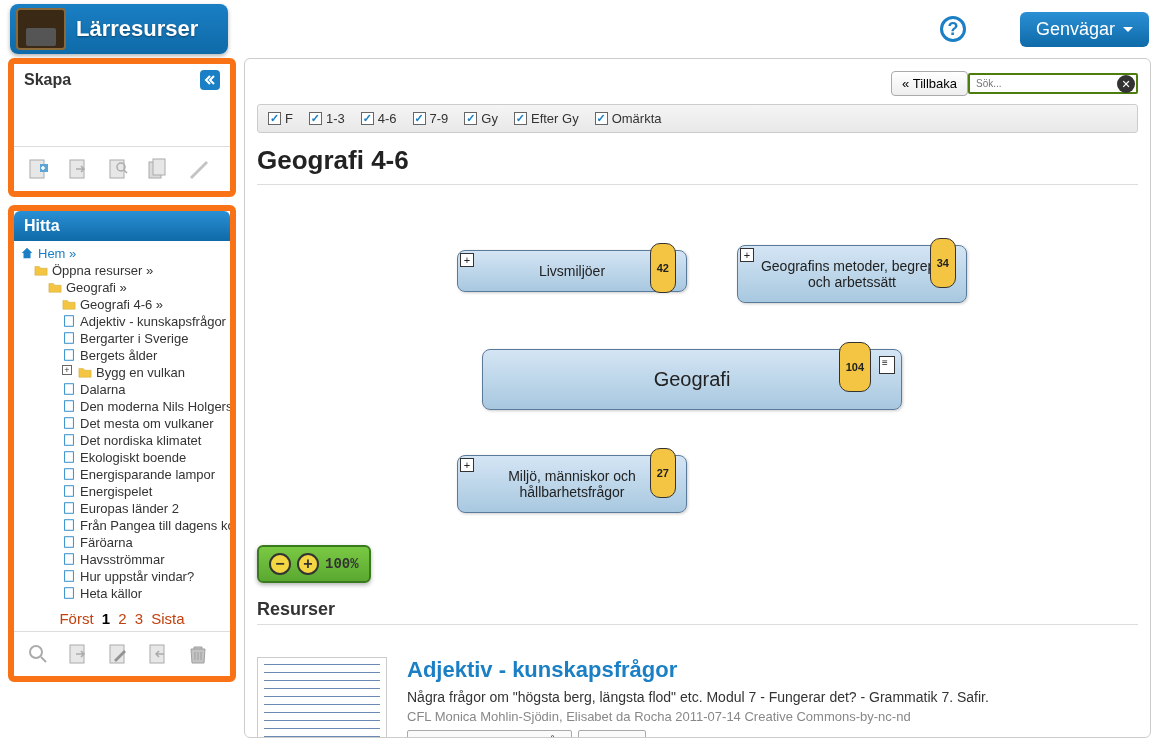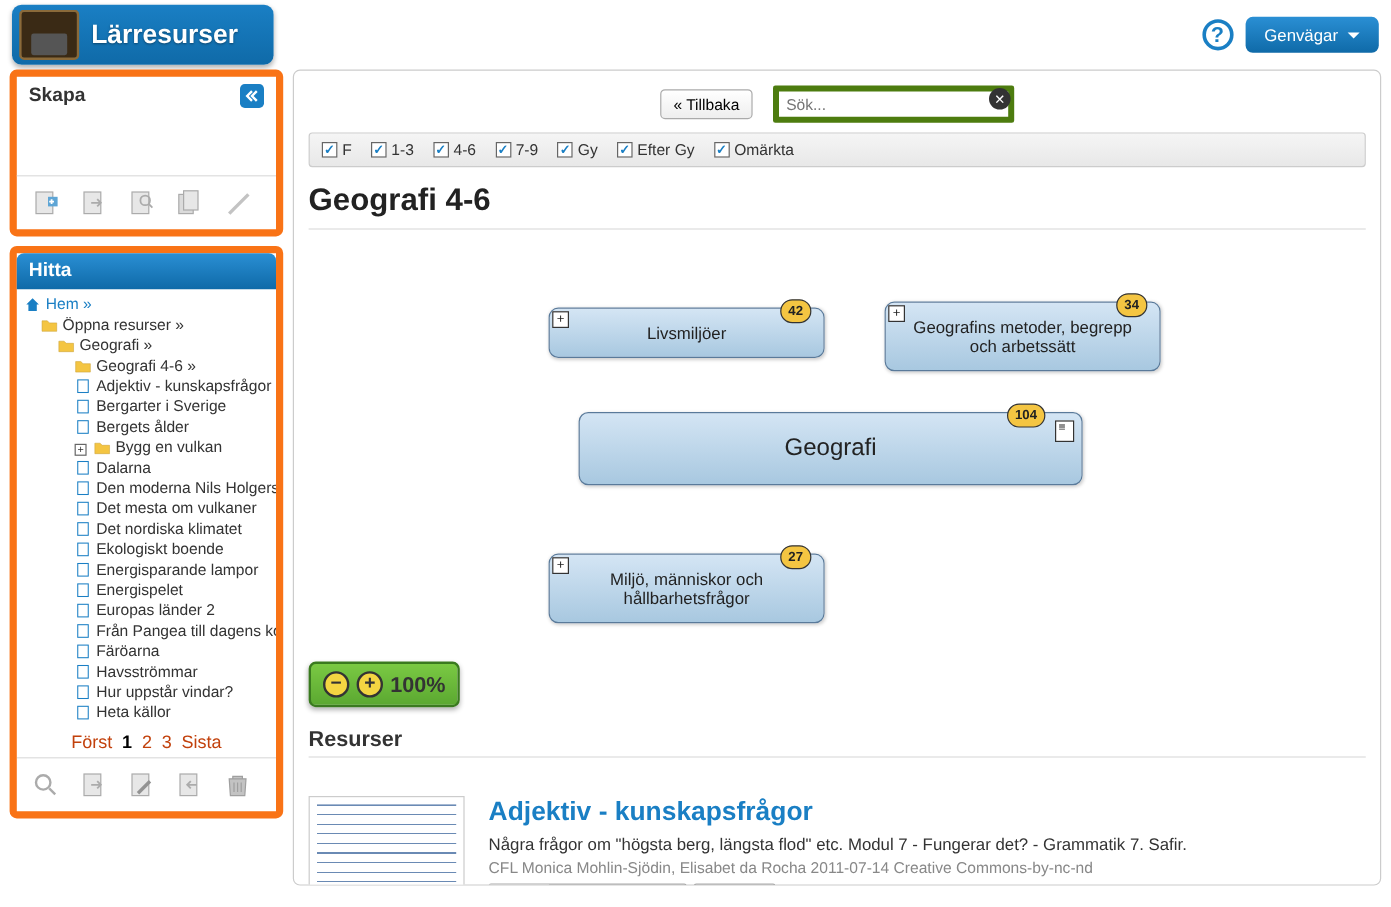--- a/index.html
+++ b/index.html
@@ -5,82 +5,82 @@
 * { box-sizing: border-box; margin: 0; padding: 0; }
 body { font-family: "Segoe UI", Tahoma, sans-serif; font-size: 13px; background: #fff; color: #333; }
 
 .topbar { display: flex; align-items: center; justify-content: space-between; padding: 4px 10px; }
 .brand { display: flex; align-items: center; gap: 10px; background: linear-gradient(#1a7fc4, #0f6aa8); border-radius: 8px; padding: 4px 30px 4px 6px; box-shadow: 0 2px 4px rgba(0,0,0,0.3); }
 .brand-icon { width: 50px; height: 42px; background: #3a2a15; border-radius: 4px; border: 2px solid #8a6a3a; position: relative; }
 .brand-icon::after { content: ""; position: absolute; bottom: 2px; left: 8px; width: 30px; height: 18px; background: #555; border-radius: 2px; }
 .brand-title { color: #fff; font-size: 22px; font-weight: bold; text-shadow: 0 1px 2px rgba(0,0,0,0.4); }
 .top-right { display: flex; align-items: center; gap: 10px; }
 .help-icon { width: 26px; height: 26px; border: 3px solid #1a7fc4; border-radius: 50%; color: #1a7fc4; font-weight: bold; font-size: 18px; display: flex; align-items: center; justify-content: center; cursor: pointer; }
-.genvagar { background: linear-gradient(#2a8fd4, #0f6aa8); color: #fff; border: none; border-radius: 6px; padding: 7px 16px; font-size: 14px; cursor: pointer; display: flex; align-items: center; gap: 8px; }
+.genvagar { background: linear-gradient(#2a8fd4, #0f6aa8); color: #fff; border: none; border-radius: 6px; padding: 7px 16px; font-size: 18px; cursor: pointer; display: flex; align-items: center; gap: 8px; margin-left: 44px; }
 .chev-down { width: 0; height: 0; border-left: 5px solid transparent; border-right: 5px solid transparent; border-top: 5px solid #fff; }
 
 .layout { display: flex; gap: 8px; padding: 0 8px 8px; }
 .sidebar { width: 228px; flex-shrink: 0; }
 .panel { border: 6px solid #f97316; border-radius: 6px; margin-bottom: 8px; background: #fff; }
 .panel-head { padding: 6px 10px; font-size: 16px; font-weight: bold; display: flex; justify-content: space-between; align-items: center; }
 .panel-head.blue { background: linear-gradient(#2a8fd4, #0f6aa8); color: #fff; border-radius: 6px 6px 0 0; }
 .panel-head.blue a { color: #fff; }
 .collapse-btn { width: 20px; height: 20px; background: #1a7fc4; border-radius: 4px; display: flex; align-items: center; justify-content: center; cursor: pointer; }
 .collapse-btn svg { fill: #fff; }
 
 .toolbar { display: flex; gap: 8px; padding: 8px; border-top: 1px solid #ddd; }
 .tool-btn { width: 32px; height: 28px; display: flex; align-items: center; justify-content: center; cursor: pointer; opacity: 0.7; }
 .tool-btn svg { width: 24px; height: 24px; }
 
 .tree { padding: 4px 6px 4px 6px; max-height: 440px; overflow: auto; }
-.tree-item { display: flex; align-items: flex-end; gap: 4px; padding: 1px 0; white-space: nowrap; cursor: pointer; color: #333; }
+.tree-item { display: flex; align-items: flex-start; gap: 4px; padding: 1px 0; white-space: nowrap; cursor: pointer; color: #333; }
 .tree-item.link { color: #1a7fc4; }
 .indent-0 { padding-left: 0; }
 .indent-1 { padding-left: 14px; }
 .indent-2 { padding-left: 28px; }
 .indent-3 { padding-left: 42px; }
 .indent-4 { padding-left: 42px; }
 .tree-icon { width: 14px; height: 14px; flex-shrink: 0; }
 .home-ic { fill: #1a7fc4; }
 .folder-ic { fill: #f4c542; stroke: #c9a032; stroke-width: 0.5; }
 .page-ic { fill: #fff; stroke: #1a7fc4; stroke-width: 1; }
 .expand-box { width: 10px; height: 10px; border: 1px solid #666; font-size: 9px; line-height: 8px; text-align: center; margin-right: 2px; background: #fff; }
 
 .pager { text-align: center; padding: 4px; font-size: 15px; }
 .pager a { color: #c2410c; text-decoration: none; margin: 0 2px; cursor: pointer; }
 .pager .current { color: #000; font-weight: bold; }
 
 .main { flex: 1; border: 1px solid #ccc; border-radius: 6px; padding: 12px; position: relative; overflow: auto; height: 680px; }
-.main-top { display: flex; justify-content: center; align-items: center; margin-bottom: 8px; gap: 17px; }
+.main-top { display: flex; justify-content: flex-end; align-items: center; margin-bottom: 8px; }
 .back-btn { border: 1px solid #aaa; background: linear-gradient(#fff, #eee); border-radius: 4px; padding: 4px 10px; cursor: pointer; font-size: 13px; }
 .search-box { position: relative; }
-.search-box input { width: 201px; border: 5px solid #4d7c0f; border-radius: 2px; padding: 3px 24px 3px 6px; font-size: 13px; }
+.search-box input { width: 170px; border: 2px solid #4d7c0f; border-radius: 2px; padding: 3px 24px 3px 6px; font-size: 10px; }
 .search-clear { position: absolute; right: 3px; top: 2px; width: 18px; height: 18px; background: #333; border-radius: 50%; color: #fff; display: flex; align-items: center; justify-content: center; font-size: 11px; cursor: pointer; }
 
 .filter-bar { background: linear-gradient(#f5f5f5, #e8e8e8); border: 1px solid #ccc; border-radius: 3px; padding: 6px 10px; display: flex; gap: 16px; margin-bottom: 12px; }
 .filter-item { display: flex; align-items: center; gap: 4px; font-size: 13px; }
 .checkbox { width: 13px; height: 13px; border: 1px solid #666; background: #fff; display: flex; align-items: center; justify-content: center; cursor: pointer; }
 .checkbox.checked::after { content: "✓"; color: #1a7fc4; font-size: 11px; font-weight: bold; }
 
 h1.page-title { font-size: 26px; font-weight: bold; color: #222; margin-bottom: 8px; }
 .divider { border-top: 1px solid #ddd; margin-bottom: 20px; }
 
 .mindmap { position: relative; height: 320px; margin-bottom: 20px; }
 .node { position: absolute; background: linear-gradient(#d4e5f4, #a8c8e0); border: 1px solid #5a7a9a; border-radius: 8px; padding: 12px 18px; text-align: center; font-size: 14px; color: #222; box-shadow: 1px 1px 3px rgba(0,0,0,0.2); }
 .node.central { font-size: 20px; padding: 18px 40px; }
 .node-expand { position: absolute; top: 2px; left: 2px; width: 14px; height: 14px; border: 1px solid #333; background: #fff; font-size: 11px; line-height: 12px; text-align: center; cursor: pointer; }
-.node-badge { position: absolute; top: -8px; right: 10px; background: #f4c542; border: 1px solid #333; border-radius: 10px; padding: 3px 6px; font-size: 11px; font-weight: bold; }
+.node-badge { position: absolute; top: -8px; right: 10px; background: #f4c542; border: 1px solid #333; border-radius: 10px; padding: 18px 6px; font-size: 11px; font-weight: bold; }
 .node-doc { position: absolute; top: 6px; right: 6px; width: 16px; height: 18px; border: 1px solid #333; background: #fff; }
 .node-doc::after { content: "≡"; font-size: 10px; position: absolute; left: 2px; top: 0; }
 .map-lines { position: absolute; inset: 0; pointer-events: none; }
 .map-lines line { stroke: #888; stroke-width: 1; }
 
 .zoom-ctrl { display: inline-flex; align-items: center; gap: 6px; background: linear-gradient(#7ac943, #5ba831); border: 2px solid #3a7a1f; border-radius: 6px; padding: 6px 10px; box-shadow: 0 2px 4px rgba(0,0,0,0.3); }
 .zoom-btn { width: 22px; height: 22px; border: 2px solid #333; border-radius: 50%; background: #f4d542; display: flex; align-items: center; justify-content: center; font-weight: bold; font-size: 16px; cursor: pointer; }
-.zoom-val { font-weight: bold; font-size: 18px; }
+.zoom-val { font-weight: bold; font-size: 14px; font-family: Liberation Mono, monospace; }
 
 h2.sec-title { font-size: 18px; font-weight: bold; margin: 16px 0 4px; }
 .resource-row { display: flex; gap: 20px; padding-top: 12px; }
 .thumb { width: 130px; height: 95px; border: 1px solid #ccc; background: #fff; flex-shrink: 0; padding: 6px; }
 .thumb-inner { width: 100%; height: 100%; background: repeating-linear-gradient(to bottom, #6a8ab4 0, #6a8ab4 1px, transparent 1px, transparent 8px); position: relative; }
 .resource-info h3 { color: #1a7fc4; font-size: 22px; font-weight: bold; margin-bottom: 6px; }
 .resource-desc { font-size: 14px; color: #333; margin-bottom: 4px; }
 .resource-meta { font-size: 13px; color: #888; margin-bottom: 6px; }
 .tags { display: flex; gap: 6px; }
 .tag { border: 1px solid #aaa; padding: 3px 8px; font-size: 13px; background: #fafafa; border-radius: 2px; }
@@ -380,21 +380,21 @@
       <div class="node" style="left:200px; top:45px; width:230px;">
         <div class="node-expand">+</div>
         <div class="node-badge">42</div>
         <span>Livsmiljöer</span>
       </div>
       <div class="node" style="left:480px; top:40px; width:230px;">
         <div class="node-expand">+</div>
         <div class="node-badge">34</div>
         <span>Geografins metoder, begrepp och arbetssätt</span>
       </div>
-      <div class="node central" style="left:225px; top:132px; width:420px;">
+      <div class="node central" style="left:225px; top:144px; width:420px;">
         <div class="node-badge" style="right:30px;">104</div>
         <div class="node-doc"></div>
         <span>Geografi</span>
       </div>
       <div class="node" style="left:200px; top:250px; width:230px;">
         <div class="node-expand">+</div>
         <div class="node-badge">27</div>
         <span>Miljö, människor och hållbarhetsfrågor</span>
       </div>
     </div>

